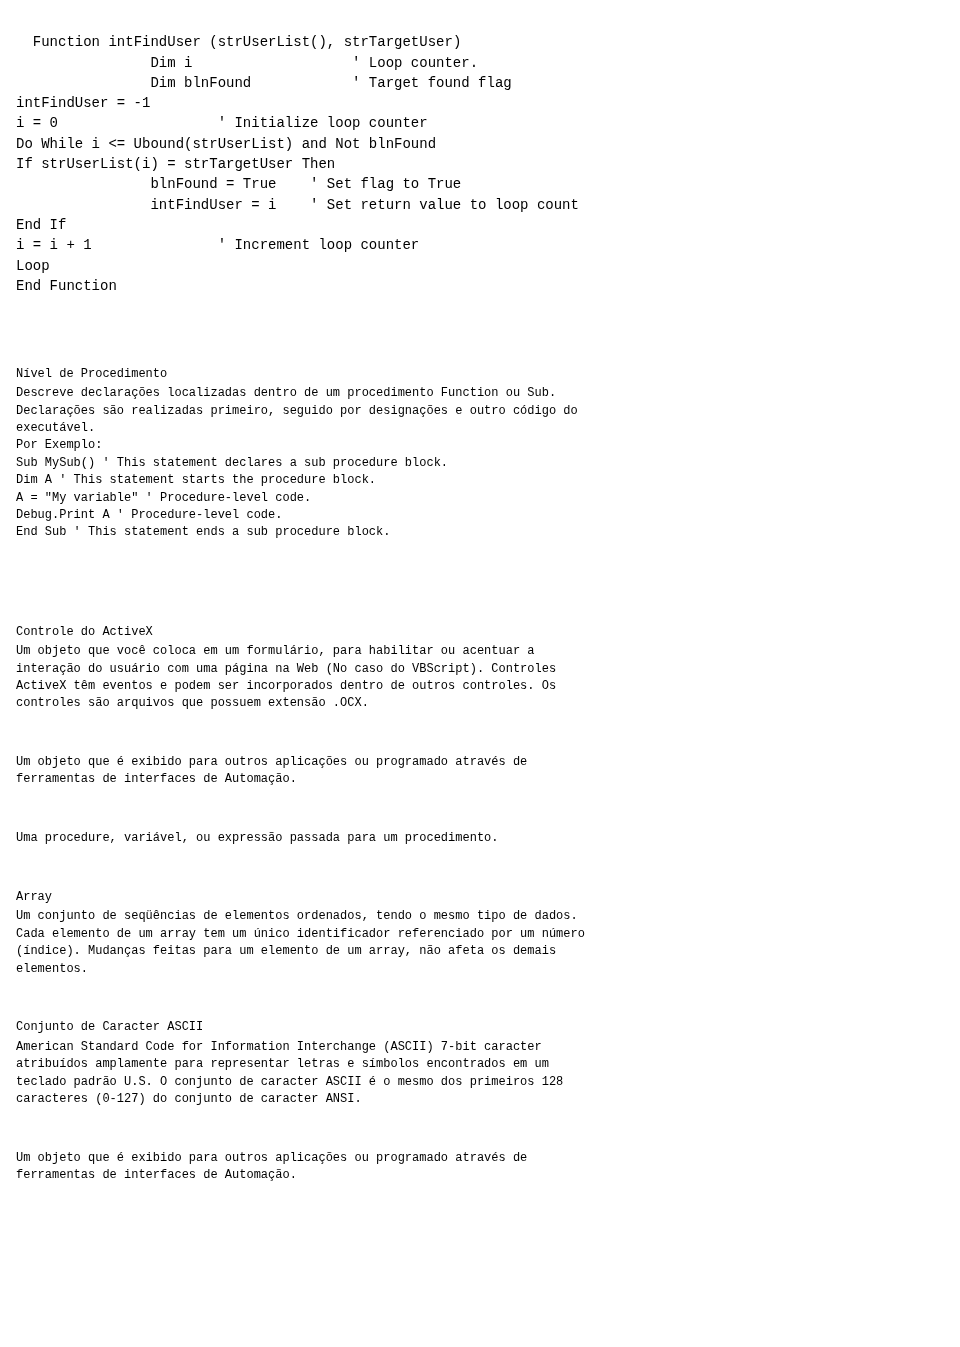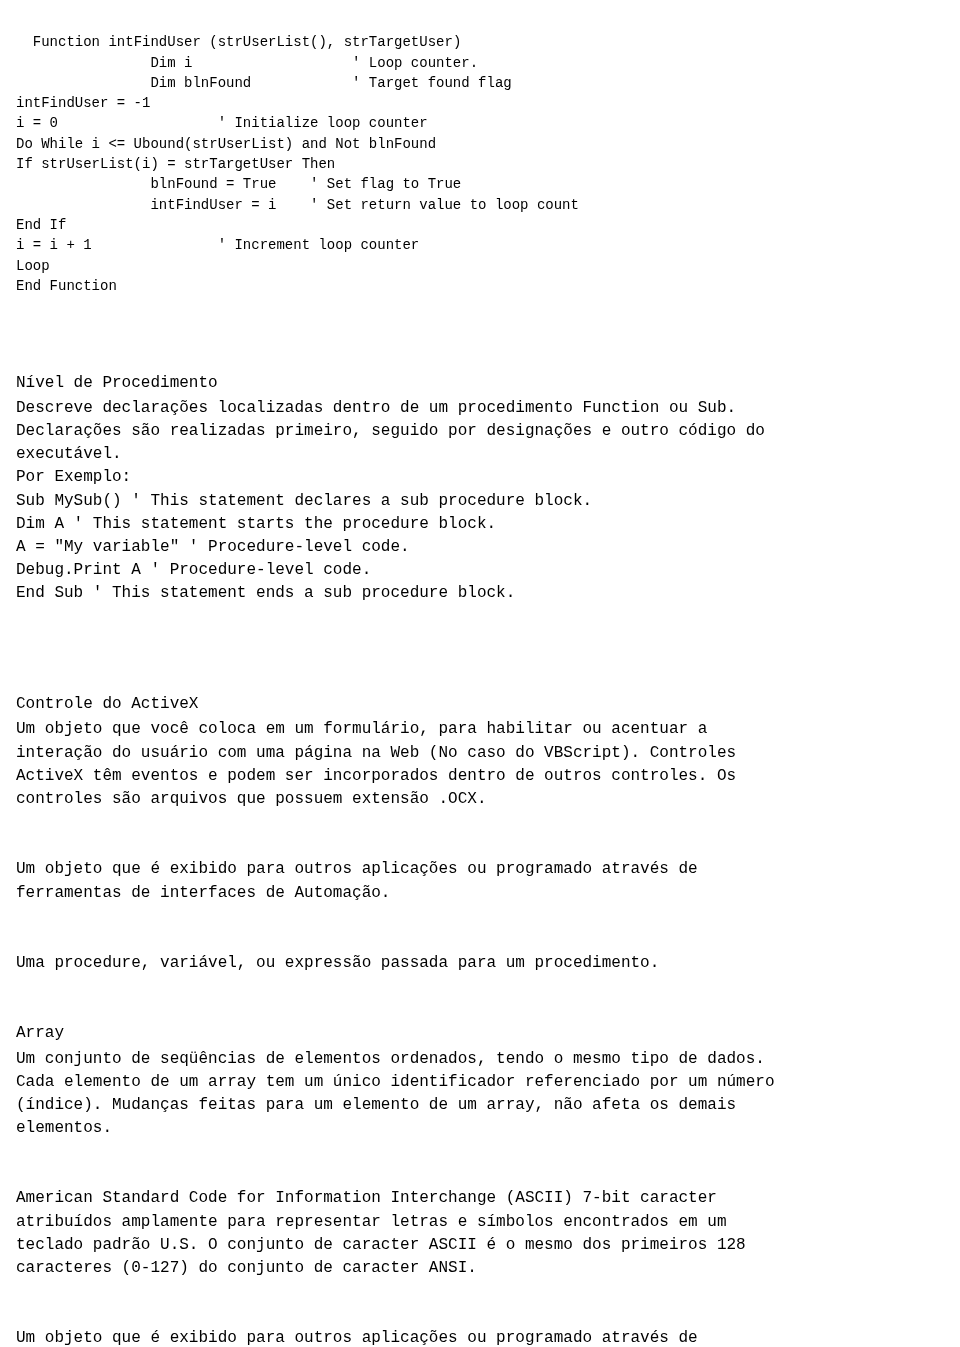--- a/index.html
+++ b/index.html
@@ -17,21 +17,21 @@
     }
     .code-section {
       white-space: pre;
       font-family: 'Courier New', Courier, monospace;
       font-size: 14px;
       margin-bottom: 32px;
     }
     .prose-section {
       white-space: pre-wrap;
       font-family: 'Courier New', Courier, monospace;
-      font-size: 16px;
+      font-size: 12px;
       margin-bottom: 24px;
     }
     .term-title {
       display: block;
       margin-bottom: 2px;
     }
     .term-body {
       display: block;
       margin-bottom: 20px;
     }
@@ -86,21 +86,21 @@
 <div class="prose-section">
 <span class="term-body">Uma procedure, variável, ou expressão passada para um procedimento.</span></div>
 
 <div class="prose-section">
 <span class="term-title">Array</span><span class="term-body">Um conjunto de seqüências de elementos ordenados, tendo o mesmo tipo de dados.
 Cada elemento de um array tem um único identificador referenciado por um número
 (índice). Mudanças feitas para um elemento de um array, não afeta os demais
 elementos.</span></div>
 
 <div class="prose-section">
-<span class="term-body">American Standard Code for Information Interchange (ASCII) 7-bit caracter
+<span class="term-title">Conjunto de Caracter ASCII</span><span class="term-body">American Standard Code for Information Interchange (ASCII) 7-bit caracter
 atribuídos amplamente para representar letras e símbolos encontrados em um
 teclado padrão U.S. O conjunto de caracter ASCII é o mesmo dos primeiros 128
 caracteres (0-127) do conjunto de caracter ANSI.</span></div>
 
 <div class="prose-section">
 <span class="term-body">Um objeto que é exibido para outros aplicações ou programado através de
 ferramentas de interfaces de Automação.</span></div>
 
 
 

